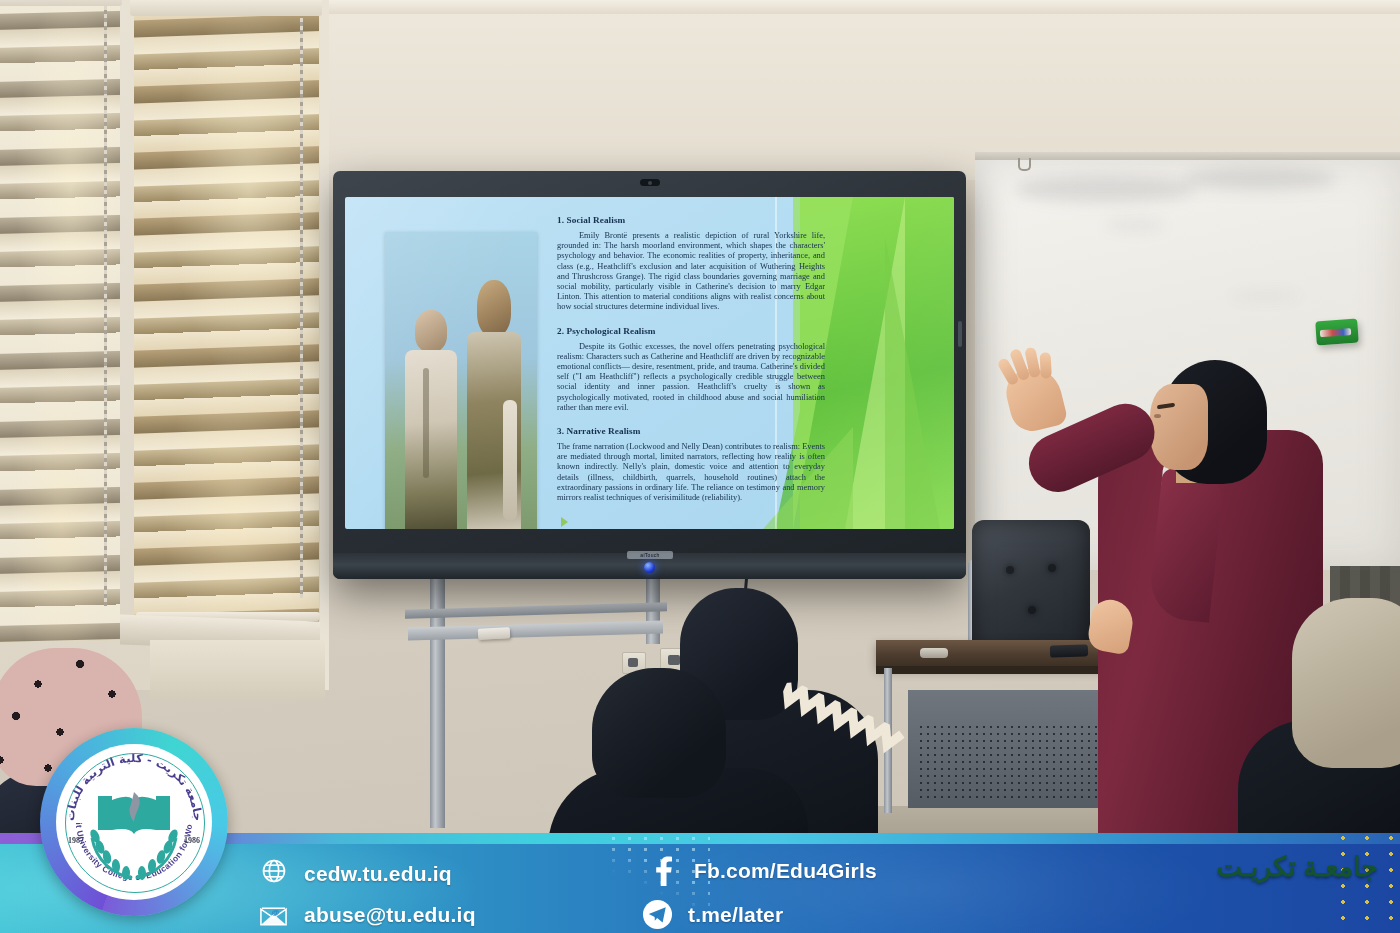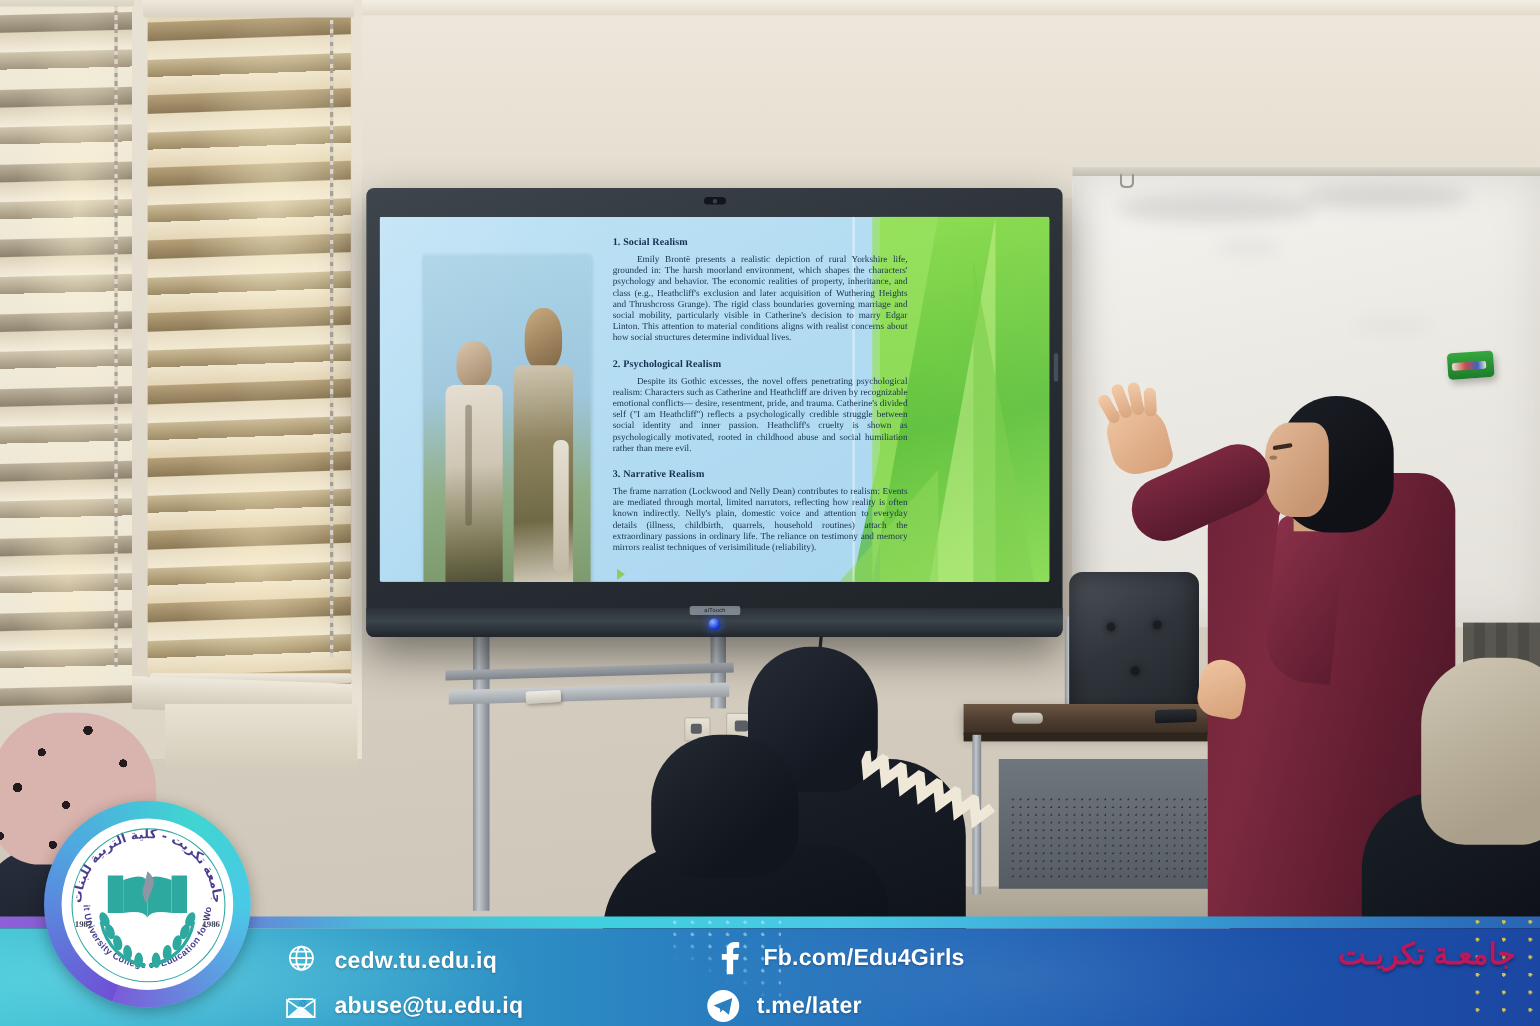--- a/index.html
+++ b/index.html
@@ -202,21 +202,21 @@
       -webkit-mask-image:linear-gradient(205deg,#000 0%,#000 40%,transparent 62%);
       mask-image:linear-gradient(205deg,#000 0%,#000 40%,transparent 62%);}
   .golddots{position:absolute;right:6px;top:0;width:56px;height:89px;
       background-image:radial-gradient(circle 3px at 5px 5px,#d4c24a 60%,transparent 62%);
       background-size:24px 16px;}
   .contact{position:absolute;display:flex;align-items:center;gap:15px;color:#fff;}
   .contact .txt{font-weight:bold;font-size:21px;letter-spacing:.2px;text-shadow:0 1px 2px rgba(0,0,0,.28);}
   .cicon{width:31px;height:31px;display:flex;align-items:center;justify-content:center;color:#fff;}
   .arabic{position:absolute;right:22px;top:14px;text-align:right;direction:rtl;line-height:1;}
   .ar1{font-size:34px;font-weight:bold;color:#fff;letter-spacing:.5px;text-shadow:0 2px 3px rgba(0,0,0,.3);}
-  .ar2{font-size:27px;font-weight:bold;color:#be185d;margin-top:7px;text-shadow:0 2px 3px rgba(0,0,0,.32);}
+  .ar2{font-size:27px;font-weight:bold;color:#14532d;margin-top:7px;text-shadow:0 2px 3px rgba(0,0,0,.32);}
 
   
   .logo{position:absolute;left:40px;top:728px;width:188px;height:188px;border-radius:50%;
       background:conic-gradient(from 200deg,#6f4fd6,#4fa8e0 30%,#3fd5d2 52%,#49c9e6 70%,#7b5bd8 100%);
       box-shadow:0 4px 14px rgba(0,0,0,.3);display:flex;align-items:center;justify-content:center;}
   .logo-in{width:156px;height:156px;border-radius:50%;background:#fff;position:relative;overflow:hidden;}
   .logo-ring{position:absolute;left:9px;top:9px;width:138px;height:138px;border-radius:50%;border:1.5px solid #2ea9a0;}
   .logo-arc{position:absolute;left:0;top:0;width:156px;height:156px;}
   .logo-book{position:absolute;left:40px;top:46px;width:76px;height:46px;}
   .logo-yr{position:absolute;font-size:8px;color:#3a3f52;font-weight:bold;font-family:Liberation Serif, serif;}

